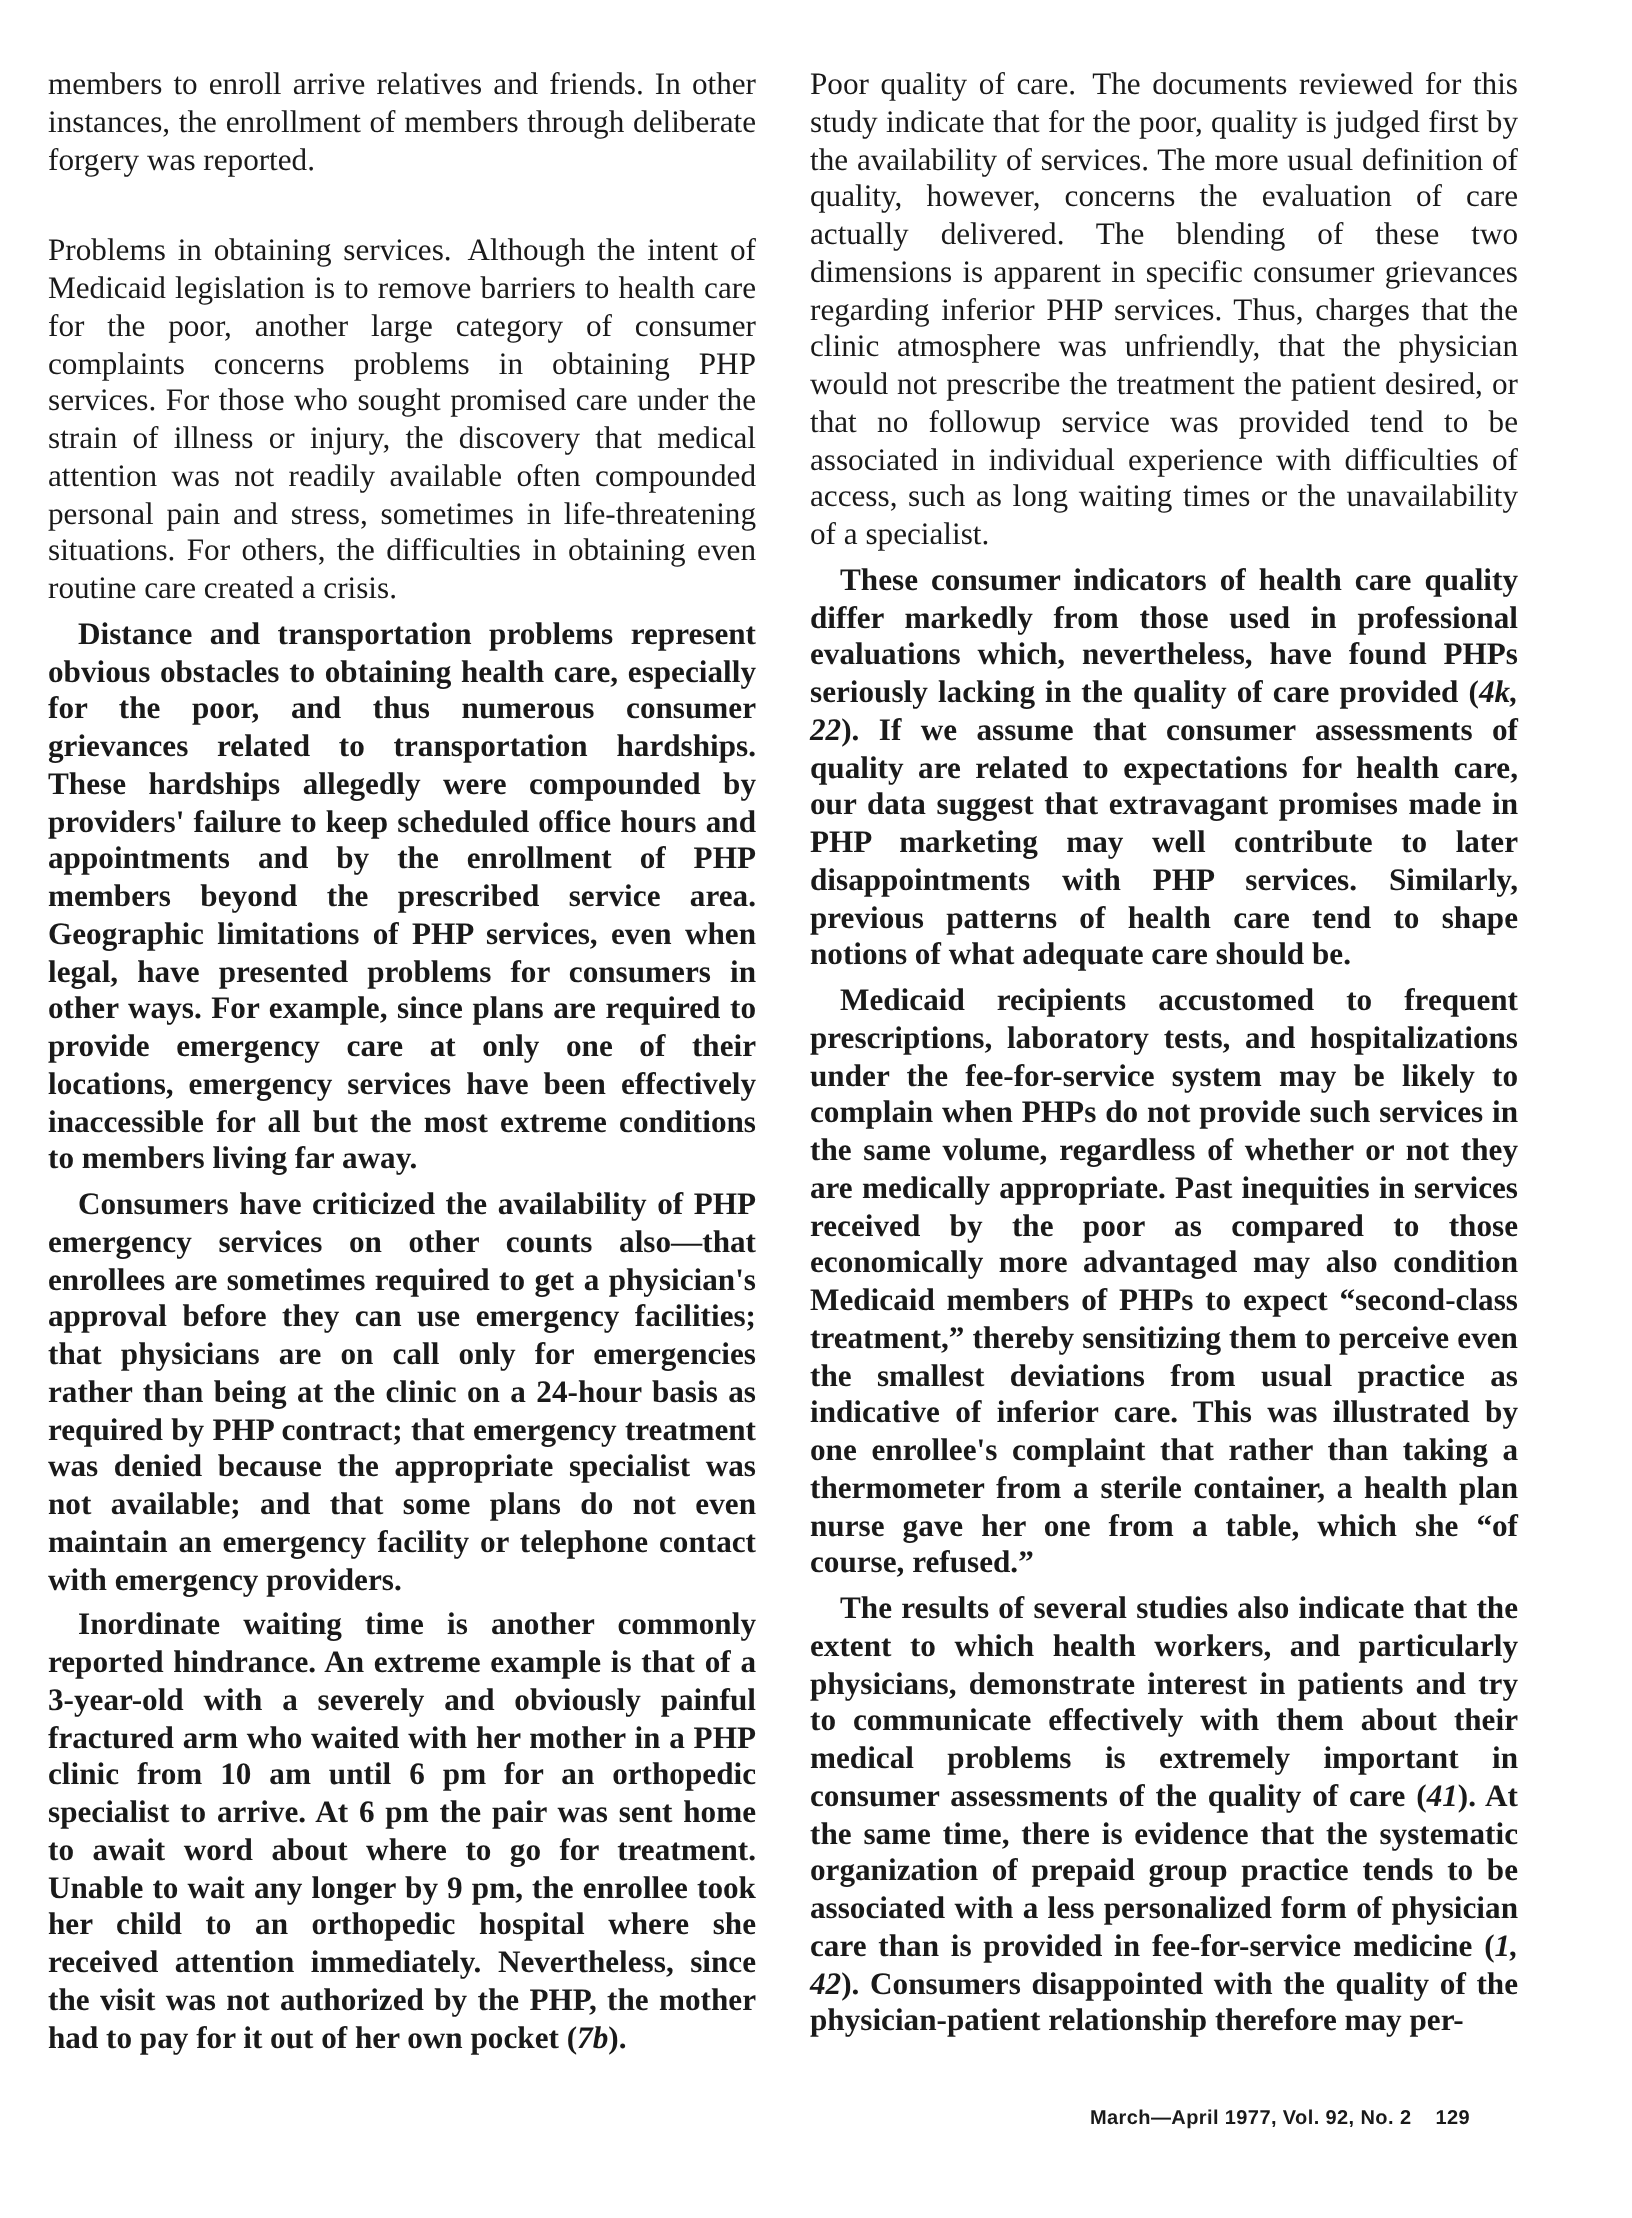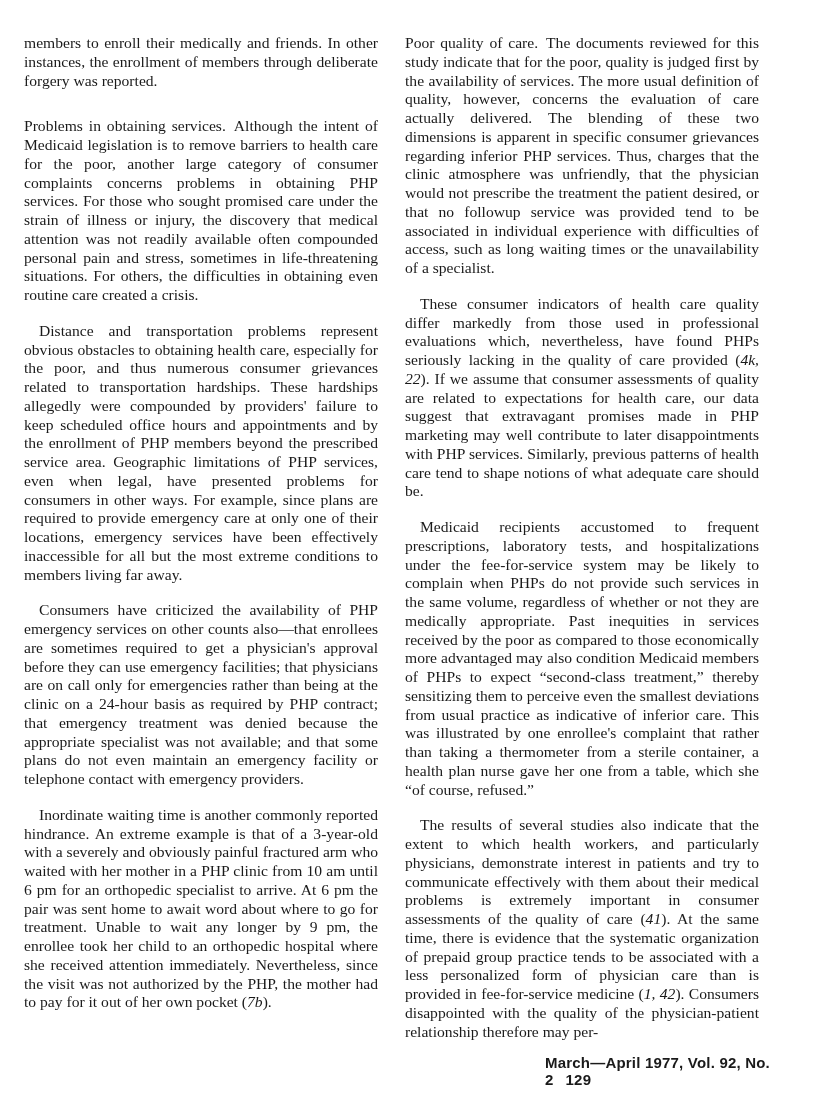--- a/index.html
+++ b/index.html
@@ -11,34 +11,34 @@
   .col {
     position: absolute; top: 34px; width: 354px;
     font-size: 15.6px; line-height: 18.75px;
     text-align: justify; hyphens: none;
   }
   .col-left { left: 24px; }
   .col-right { left: 405px; }
   p { margin: 0; }
   p.indent { text-indent: 15px; }
   p.gap { margin-top: 27px; }
-  p.tight { margin-top: 17px; }
+  p.tight { margin-top: 4px; font-weight: bold; }
   .head { font-weight: normal; margin-right: 8px; }
   .footer {
     position: absolute; top: 1054px; left: 545px;
     font-family: "Liberation Sans", "DejaVu Sans", sans-serif;
-    font-weight: bold; font-size: 15px; letter-spacing: 0.2px; color: #1a1a1a;
+    font-weight: bold; font-size: 10px; letter-spacing: 0.2px; color: #1a1a1a;
   }
   .footer .page-num { margin-left: 12px; }
 </style>
 </head>
 <body>
 
 <div class="col col-left">
-  <p>members to enroll their medically and friends. In other instances, the enrollment of members through deliberate forgery was reported.</p>
+  <p>members to enroll arrive relatives and friends. In other instances, the enrollment of members through deliberate forgery was reported.</p>
   <p class="gap"><span class="head">Problems in obtaining services.</span><span>Although the intent of Medicaid legislation is to remove barriers to health care for the poor, another large category of consumer complaints concerns problems in obtaining PHP services. For those who sought promised care under the strain of illness or injury, the discovery that medical attention was not readily available often compounded personal pain and stress, sometimes in life-threatening situations. For others, the difficulties in obtaining even routine care created a crisis.</span></p>
   <p class="indent tight">Distance and transportation problems represent obvious obstacles to obtaining health care, especially for the poor, and thus numerous consumer grievances related to transportation hardships. These hardships allegedly were compounded by providers' failure to keep scheduled office hours and appointments and by the enrollment of PHP members beyond the prescribed service area. Geographic limitations of PHP services, even when legal, have presented problems for consumers in other ways. For example, since plans are required to provide emergency care at only one of their locations, emergency services have been effectively inaccessible for all but the most extreme conditions to members living far away.</p>
   <p class="indent tight">Consumers have criticized the availability of PHP emergency services on other counts also—that enrollees are sometimes required to get a physician's approval before they can use emergency facilities; that physicians are on call only for emergencies rather than being at the clinic on a 24-hour basis as required by PHP contract; that emergency treatment was denied because the appropriate specialist was not available; and that some plans do not even maintain an emergency facility or telephone contact with emergency providers.</p>
   <p class="indent tight"><span>Inordinate waiting time is another commonly reported hindrance. An extreme example is that of a 3-year-old with a severely and obviously painful fractured arm who waited with her mother in a PHP clinic from 10 am until 6 pm for an orthopedic specialist to arrive. At 6 pm the pair was sent home to await word about where to go for treatment. Unable to wait any longer by 9 pm, the enrollee took her child to an orthopedic hospital where she received attention immediately. Nevertheless, since the visit was not authorized by the PHP, the mother had to pay for it out of her own pocket (</span><i>7b</i><span>).</span></p>
 </div>
 
 <div class="col col-right">
   <p><span class="head">Poor quality of care.</span><span>The documents reviewed for this study indicate that for the poor, quality is judged first by the availability of services. The more usual definition of quality, however, concerns the evaluation of care actually delivered. The blending of these two dimensions is apparent in specific consumer grievances regarding inferior PHP services. Thus, charges that the clinic atmosphere was unfriendly, that the physician would not prescribe the treatment the patient desired, or that no followup service was provided tend to be associated in individual experience with difficulties of access, such as long waiting times or the unavailability of a specialist.</span></p>
   <p class="indent tight"><span>These consumer indicators of health care quality differ markedly from those used in professional evaluations which, nevertheless, have found PHPs seriously lacking in the quality of care provided (</span><i>4k, 22</i><span>). If we assume that consumer assessments of quality are related to expectations for health care, our data suggest that extravagant promises made in PHP marketing may well contribute to later disappointments with PHP services. Similarly, previous patterns of health care tend to shape notions of what adequate care should be.</span></p>
   <p class="indent tight">Medicaid recipients accustomed to frequent prescriptions, laboratory tests, and hospitalizations under the fee-for-service system may be likely to complain when PHPs do not provide such services in the same volume, regardless of whether or not they are medically appropriate. Past inequities in services received by the poor as compared to those economically more advantaged may also condition Medicaid members of PHPs to expect “second-class treatment,” thereby sensitizing them to perceive even the smallest deviations from usual practice as indicative of inferior care. This was illustrated by one enrollee's complaint that rather than taking a thermometer from a sterile container, a health plan nurse gave her one from a table, which she “of course, refused.”</p>

